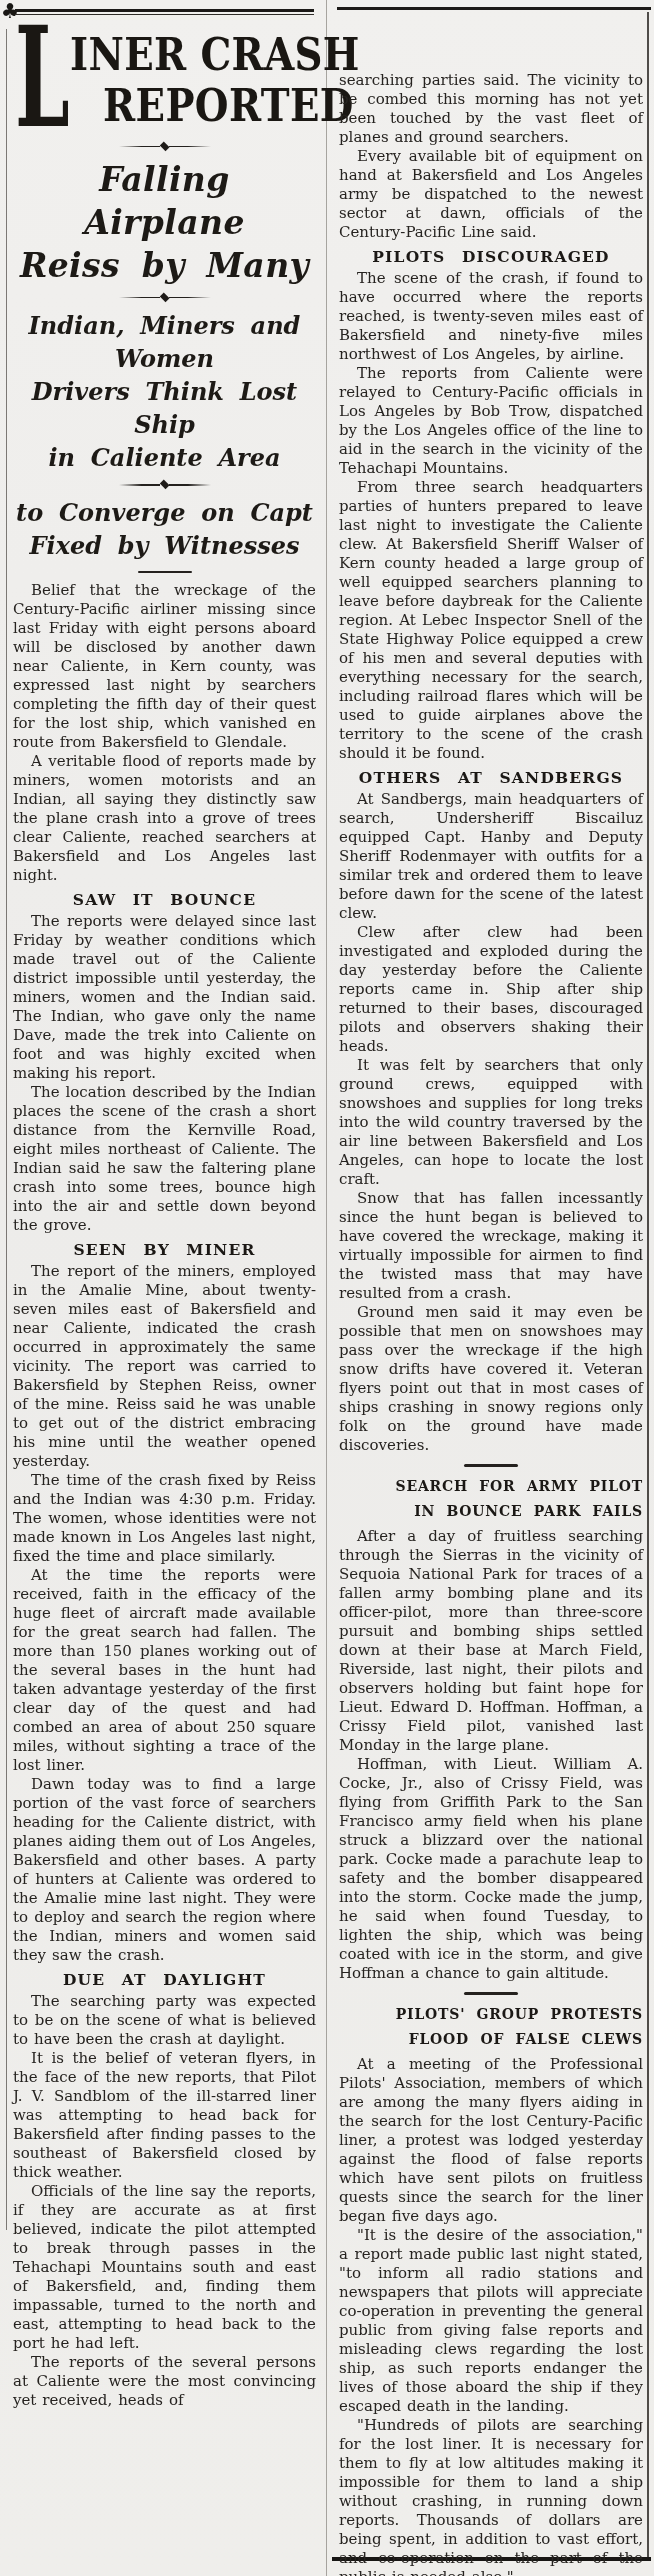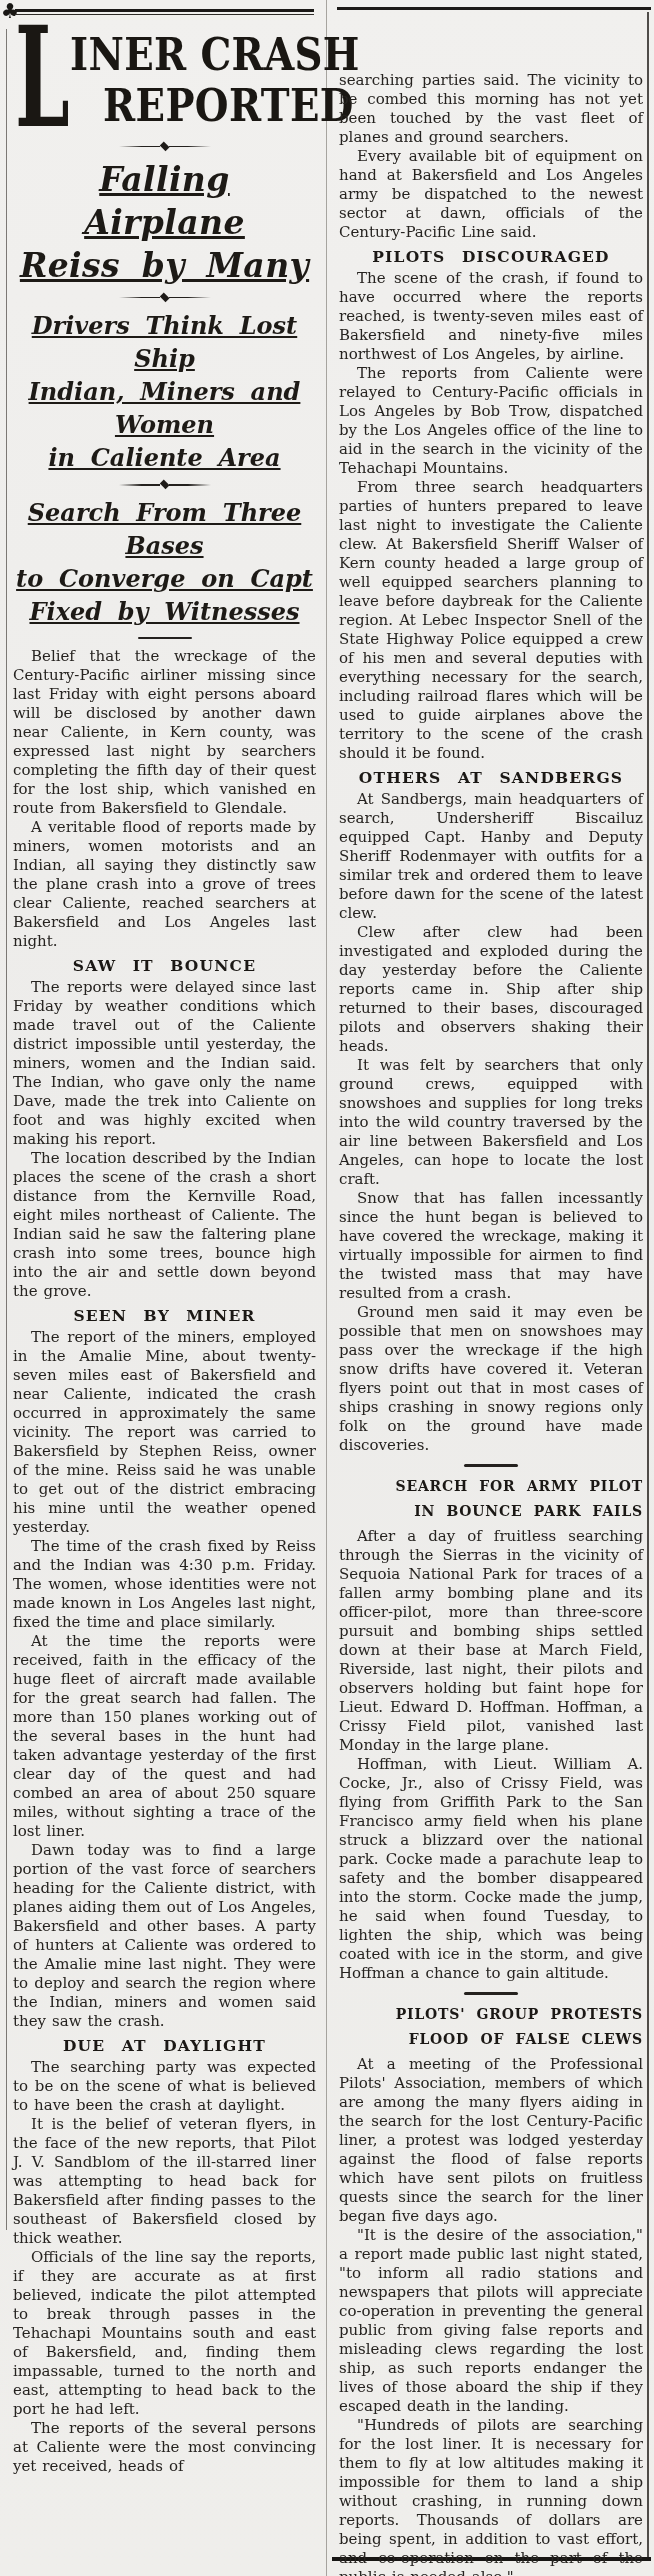--- a/index.html
+++ b/index.html
@@ -30,21 +30,21 @@
   .hl2{margin-left:33px;}
 
   
   .divider{display:flex;align-items:center;justify-content:center;width:92px;margin:7.4px auto;}
   .dline-l{flex:1;height:1.6px;background:linear-gradient(90deg,rgba(30,27,24,0),#24211e 55%);}
   .dline-r{flex:1;height:1.6px;background:linear-gradient(270deg,rgba(30,27,24,0),#24211e 55%);}
   .diamond{width:7.4px;height:7.4px;background:#1e1b18;transform:rotate(45deg) scale(1.15,.8);margin:0 0.8px;}
   .short-div{width:54px;height:2.5px;margin:9px auto 7.4px;background:#24211e;border-radius:1.6px;}
 
   
-  .deck{font-style:italic;font-weight:700;text-align:center;color:#1d1a16;text-decoration:underline;}
+  .deck{font-style:italic;font-weight:700;text-align:center;color:#1d1a16;}
   .deck1{font-size:33px;line-height:43px;word-spacing:9.8px;letter-spacing:0.4px;margin:1.6px 0;}
   .deck23{font-size:24px;line-height:33px;word-spacing:7.4px;margin:1.6px 0;}
 
   
   .body{text-align:justify;}
   .col-right .body{margin-top:43px;}
   .bp{margin:0;font-size:15px;line-height:19px;text-indent:18px;word-spacing:1.2px;}
   .bp.noindent{text-indent:0;}
   .sh{margin:4.9px 0 3.3px;font-size:15.5px;font-weight:700;text-align:center;text-indent:0;
       letter-spacing:1.2px;word-spacing:9.8px;color:#1b1815;}
@@ -83,33 +83,32 @@
       <div>Reiss by Many</div>
     </div>
 
     <div class="divider">
       <span class="dline-l"></span>
       <span class="diamond"></span>
       <span class="dline-r"></span>
     </div>
 
     <div class="deck deck23">
+      <div>Indian, Miners and Women</div>
       <div>Drivers Think Lost Ship</div>
-      <div>Indian, Miners and Women</div>
       <div>in Caliente Area</div>
     </div>
 
     <div class="divider">
       <span class="dline-l"></span>
       <span class="diamond"></span>
       <span class="dline-r"></span>
     </div>
 
     <div class="deck deck23">
-      <div>Search From Three Bases</div>
       <div>to Converge on Capt</div>
       <div>Fixed by Witnesses</div>
     </div>
 
     <div class="short-div"></div>
 
     <div class="body" id="left-body">
         <p class="bp">Belief that the wreckage of the Century-Pacific airliner missing since last Friday with eight persons aboard will be disclosed by another dawn near Caliente, in Kern county, was expressed last night by searchers completing the fifth day of their quest for the lost ship, which vanished en route from Bakersfield to Glendale.</p>
         <p class="bp">A veritable flood of reports made by miners, women motorists and an Indian, all saying they distinctly saw the plane crash into a grove of trees clear Caliente, reached searchers at Bakersfield and Los Angeles last night.</p>
         <h3 class="sh">SAW IT BOUNCE</h3>

